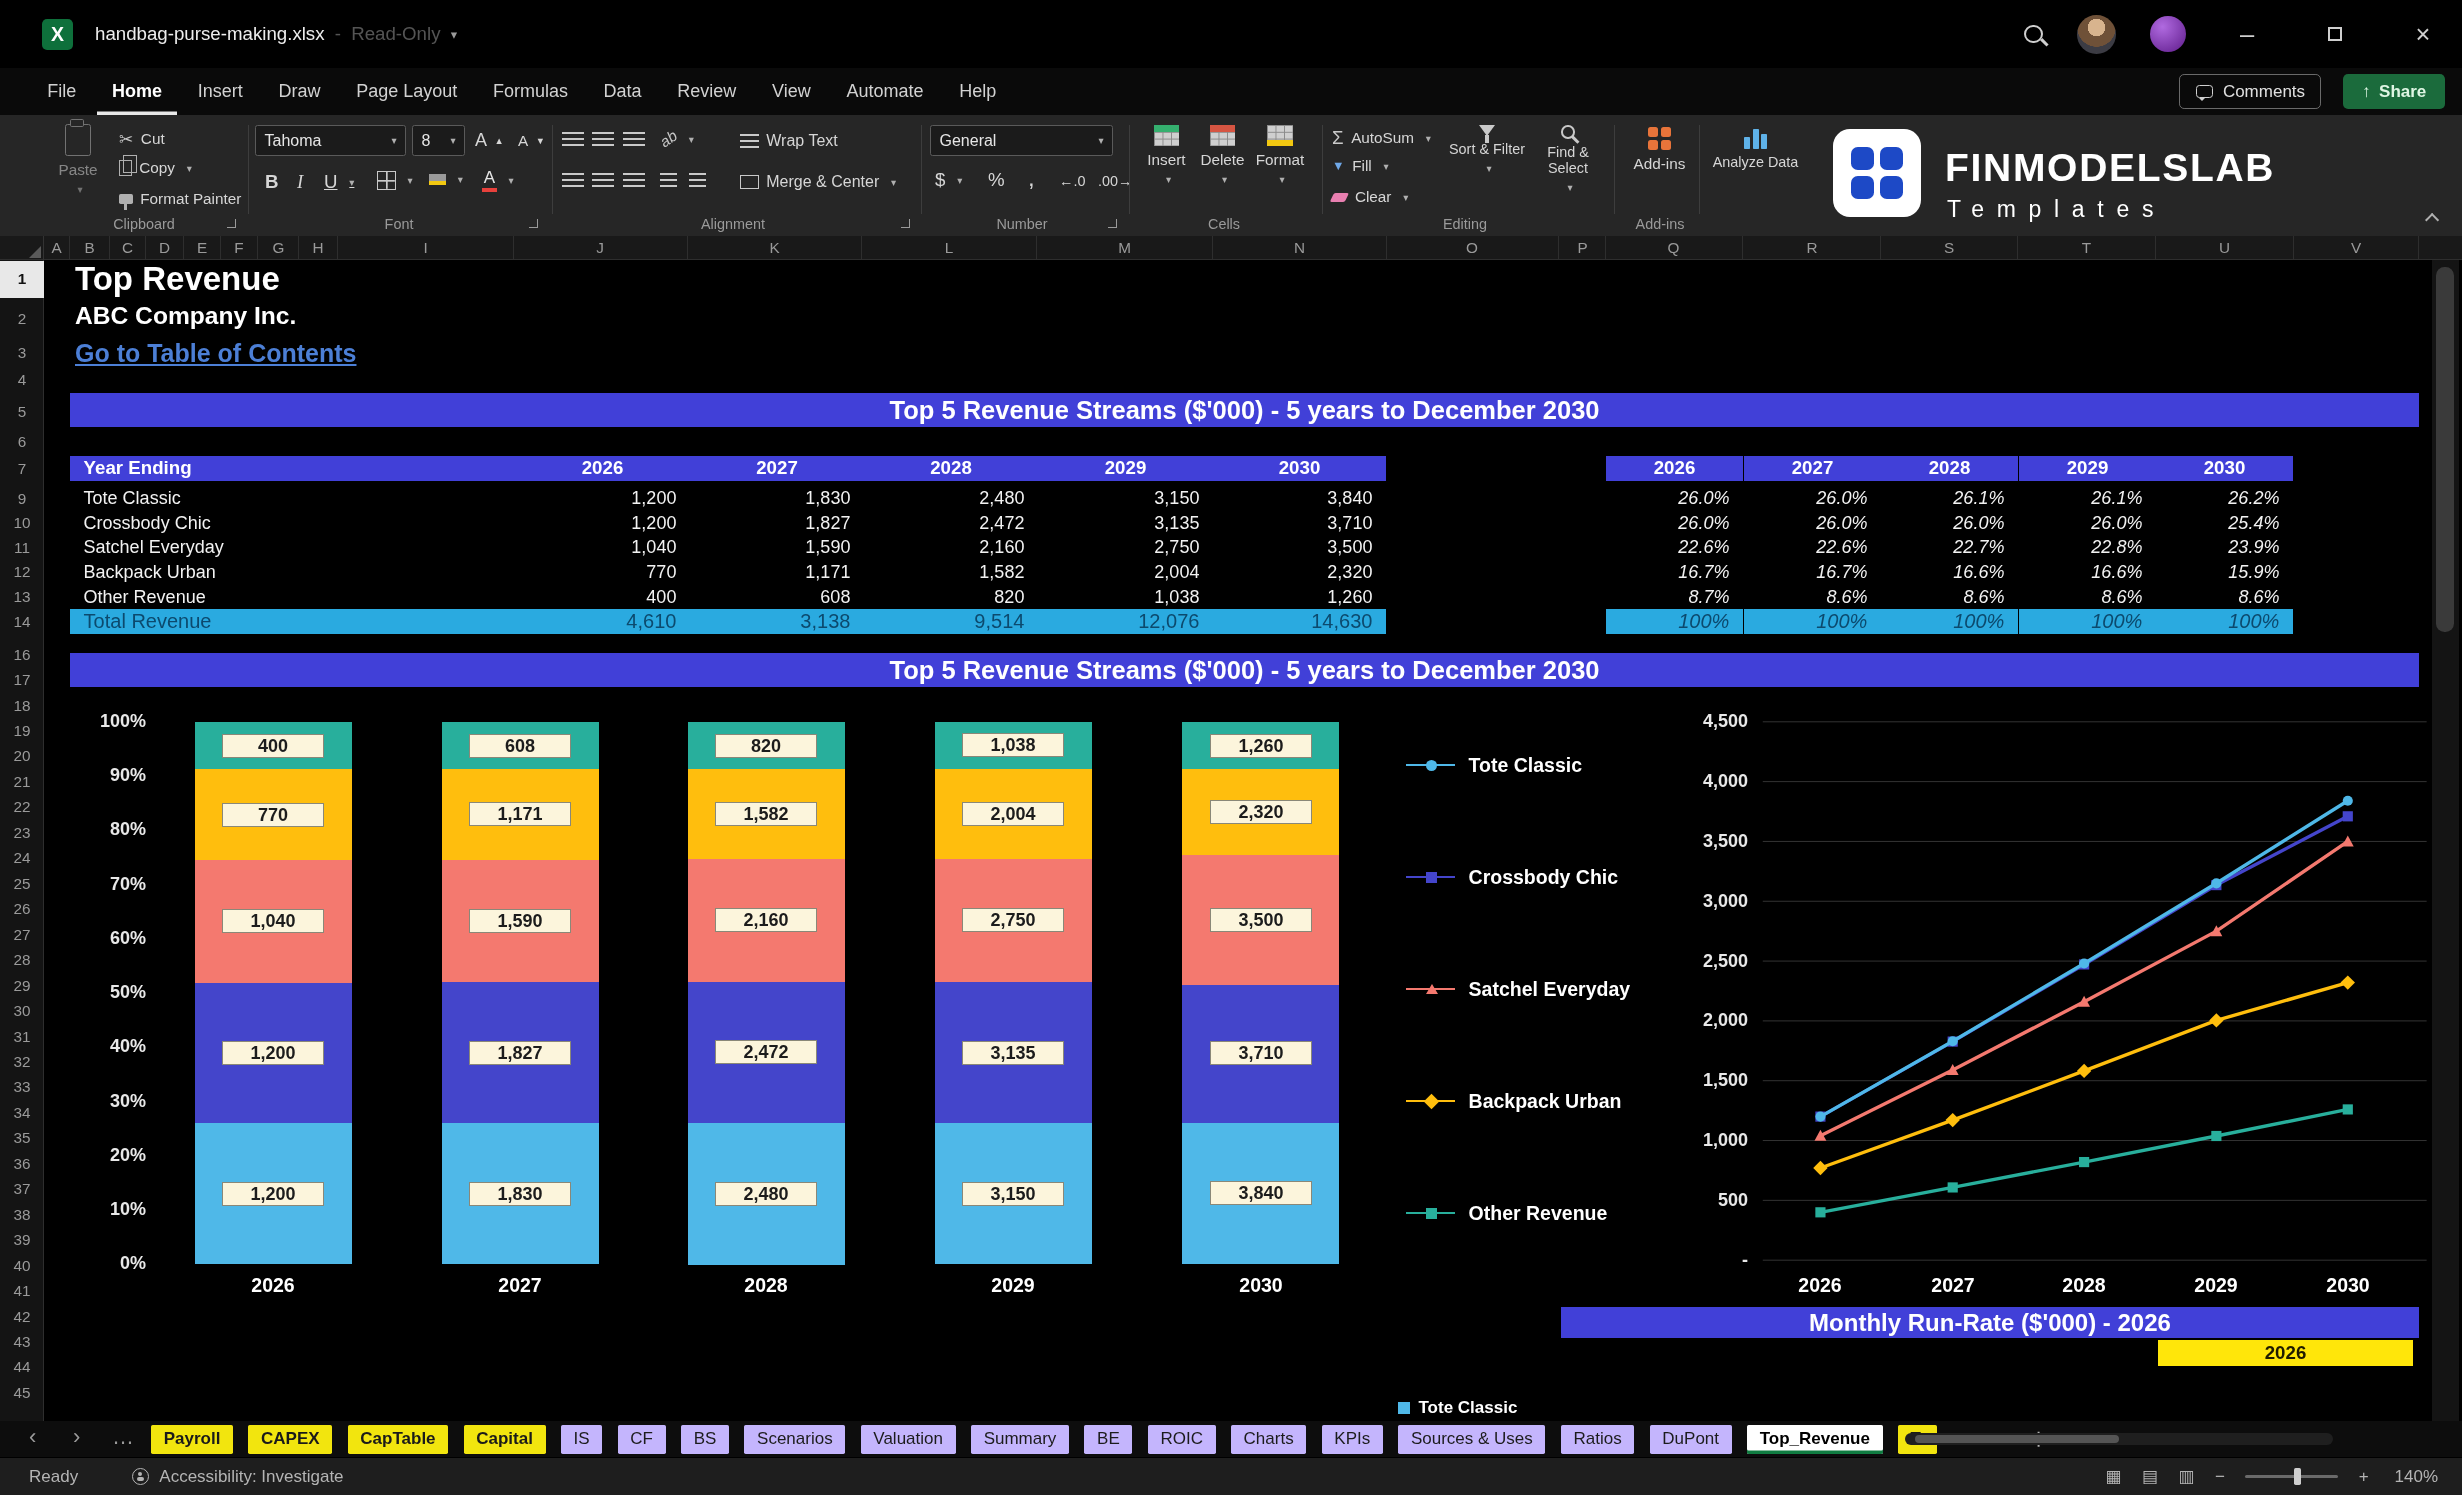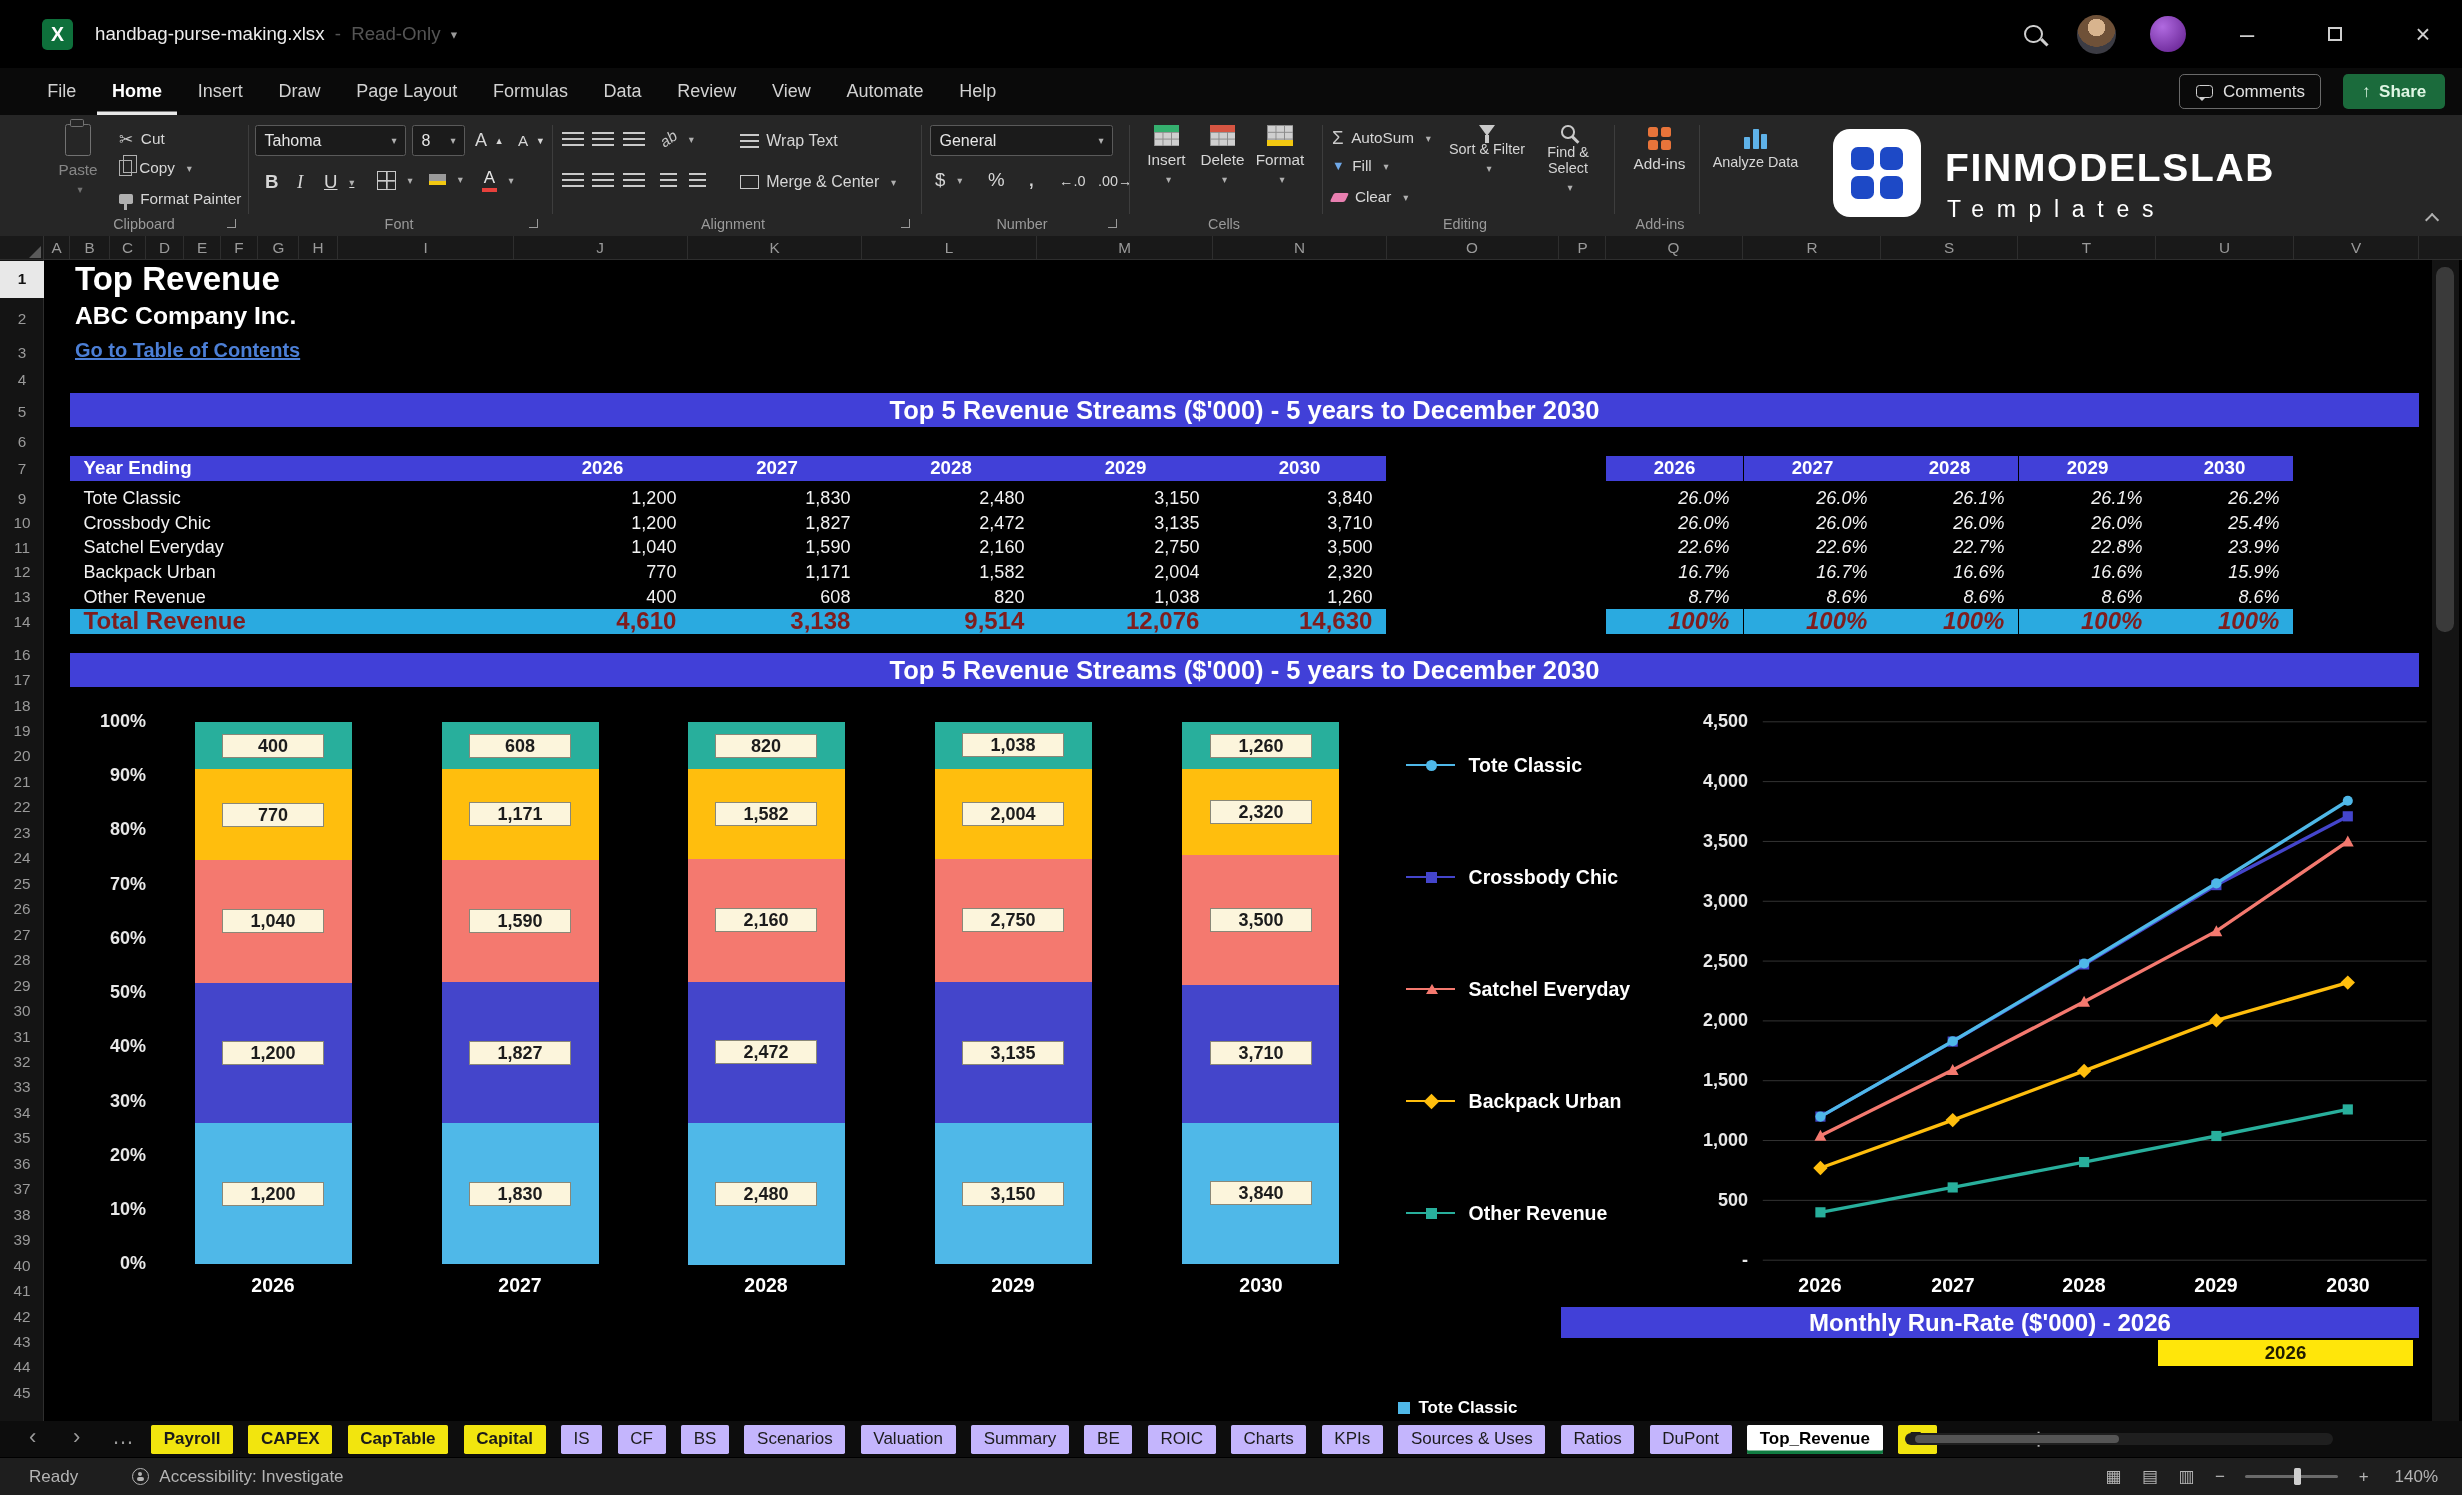--- a/index.html
+++ b/index.html
@@ -86,34 +86,34 @@
 .corner:after{content:"";position:absolute;right:2.5px;bottom:2.5px;border-left:12.7px solid transparent;border-bottom:12.7px solid #5a5a5a}
 .colcell{position:absolute;top:0;height:24px;display:flex;align-items:center;justify-content:center;font-size:15.3px;color:#9a9a9a;border-right:0.8px solid #2e2e2e}
 #row-headers{position:absolute;left:0;top:260px;width:44px;height:1162px;background:#141414;border-right:0.8px solid #2e2e2e}
 .rowcell{position:absolute;left:0;width:44px;height:24px;display:flex;align-items:center;justify-content:center;font-size:15.3px;color:#9a9a9a}
 .rowcell.sel{background:#e8e8e8;color:#111;font-weight:700;height:37px}
 
 
 .sheet{position:absolute;left:0;top:0;width:2462px;height:1495px}
 #sheet-title{position:absolute;left:75px;top:260px;font-size:33px;font-weight:800;color:#fff}
 #sheet-company{position:absolute;left:75px;top:302px;font-size:24.6px;font-weight:700;color:#fff}
-#toc-link{position:absolute;left:75px;top:339px;font-size:20px;font-weight:700;color:#4C7FD6;text-decoration:underline}
+#toc-link{position:absolute;left:75px;top:339px;font-size:25px;font-weight:700;color:#4C7FD6;text-decoration:underline}
 .banner{position:absolute;background:#4140D8;color:#fff;font-weight:700;display:flex;align-items:center;justify-content:center}
 #banner1,#banner2{left:70px;width:2349px;height:34px;font-size:25.5px}
 #banner1{top:393px}#banner2{top:653px}
 #banner-depth{left:70px;top:1307px;width:1488px;height:31px;font-size:24px}
 #banner-runrate{left:1561px;top:1307px;width:858px;height:31px;font-size:24px}
 #year-cell{position:absolute;left:2158px;top:1340px;width:255px;height:25.5px;background:#FFE60A;color:#201c00;font-weight:700;font-size:18.7px;display:flex;align-items:center;justify-content:center}
 .cell{position:absolute;display:flex;align-items:center;font-size:18px;color:#f2f2f2;padding:0 13.6px;white-space:nowrap}
 .cell.num{justify-content:flex-end}
 .cell.left{justify-content:flex-start}
 .cell.hdr{background:#4140D8;font-weight:700;font-size:18.7px;justify-content:center;color:#fff}
 .cell.hdr.left{justify-content:flex-start}
 .cell.pct{font-style:italic}
-.cell.total{background:#2AAAE0;font-weight:700;font-size:24px;color:#7f1d1d}
+.cell.total{background:#2AAAE0;font-weight:400;font-size:20px;color:#0c4a6e}
 .tick{position:absolute;font-size:18px;font-weight:600;color:#e8e8e8;text-align:right}
 .xlab{position:absolute;font-size:19.5px;font-weight:700;color:#fff;text-align:center}
 .barseg{position:absolute}
 .barlabel{position:absolute;width:102px;height:24px;background:#FCF5DC;border:0.8px solid #8a8878;color:#1c1c1c;font-size:18px;font-weight:600;display:flex;align-items:center;justify-content:center}
 .legitem{position:absolute;display:flex;align-items:center;gap:13.6px;height:24px}
 .legline{width:49px;height:2.5px;position:relative;flex:none}
 .mk{position:absolute;left:19.5px;top:-4.2px;width:11px;height:11px}
 .mk-circle{border-radius:50%}
 .mk-diamond{transform:rotate(45deg)}
 .mk-triangle{width:0;height:0;background:transparent!important;border-left:6px solid transparent;border-right:6px solid transparent;border-bottom:10.2px solid #fff;top:-4.2px}

